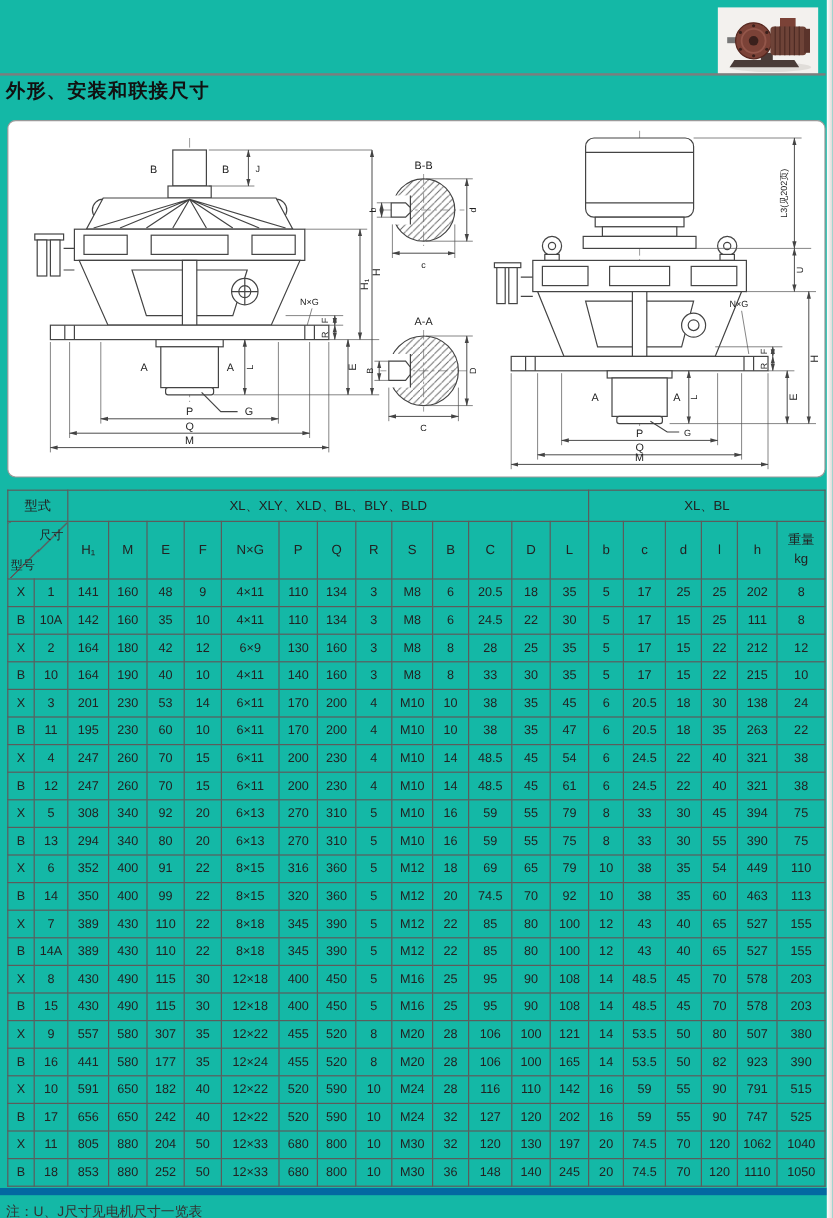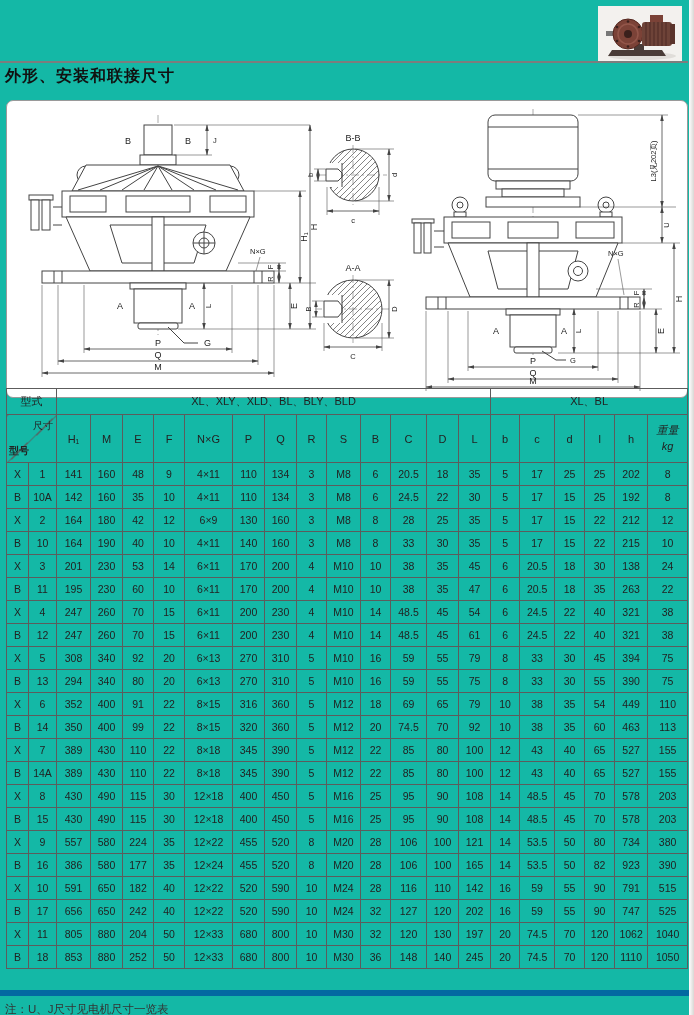--- a/index.html
+++ b/index.html
@@ -7,34 +7,34 @@
   .page{position:relative;width:694px;height:1015px;background:#14b8a6;overflow:hidden;}
   .page-edge{position:absolute;right:0;top:0;width:5px;height:100%;
     background:linear-gradient(to right,#ffffff,#d9d7d4);}
   .photo{position:absolute;top:6px;right:12px;width:84px;height:56px;}
   .top-rule{position:absolute;top:61px;left:0;width:688px;border-top:2px solid #7d7d7d;}
   .title{position:absolute;top:66px;left:5px;font-size:16px;font-weight:bold;color:#111;
     letter-spacing:1px;margin:0;}
   .panel{position:absolute;top:100px;left:6px;width:680px;height:296px;
     border:1px solid #9a9a9a;border-radius:7px;background:#fff;}
   .drawing-svg{display:block;margin:2px auto 0 auto;}
-  .dims{position:absolute;top:388px;left:6px;}
+  .dims{position:absolute;top:408px;left:6px;}
   table{border-collapse:collapse;table-layout:fixed;width:682px;font-size:10.5px;
     border:1.5px solid #444;}
   th,td{border:1px solid #5c5c5c;text-align:center;vertical-align:middle;padding:0;
     font-weight:normal;color:#222;overflow:hidden;white-space:nowrap;}
   thead tr.gr th{height:25px;font-size:11px;}
   thead tr.cr th{height:47px;font-size:11px;margin-top:15px;}
   tbody td{height:22px;}
   .diag{position:relative;background:
     linear-gradient(to bottom right,transparent calc(50% - 0.6px),#5c5c5c calc(50% - 0.6px),
     #5c5c5c calc(50% + 0.6px),transparent calc(50% + 0.6px));}
   .diag .t{position:absolute;top:4px;right:3px;font-size:10px;}
-  .diag .b{position:absolute;bottom:4px;left:2px;font-size:10px;font-weight:bold;}
-  .wt span{display:block;line-height:1.4;font-style:italic;}
+  .diag .b{position:absolute;bottom:4px;left:2px;font-size:10px;}
+  .wt span{display:block;line-height:1.4;}
   .note{position:absolute;top:990px;left:0;width:688px;border-top:6px solid #0369a1;
     padding:6px 0 0 5px;font-size:11.5px;color:#333;}
   
   .ol{stroke:#444;fill:none;stroke-width:1;}
   .olf{stroke:#444;fill:#fff;stroke-width:1;}
   .dim{stroke:#444;fill:none;stroke-width:0.8;}
   .ext{stroke:#555;fill:none;stroke-width:0.6;}
   .cl{stroke:#888;fill:none;stroke-width:0.7;stroke-dasharray:8 3 2 3;}
   text.lb{font-size:9px;fill:#222;}
   text.lbs{font-size:7.5px;fill:#222;}
@@ -382,21 +382,21 @@
             <td>3</td>
             <td>M8</td>
             <td>6</td>
             <td>24.5</td>
             <td>22</td>
             <td>30</td>
             <td>5</td>
             <td>17</td>
             <td>15</td>
             <td>25</td>
-            <td>192</td>
+            <td>111</td>
             <td>8</td>
           </tr>
           <tr>
             <td>X</td>
             <td>2</td>
             <td>164</td>
             <td>180</td>
             <td>42</td>
             <td>12</td>
             <td>6×9</td>
@@ -712,42 +712,42 @@
             <td>45</td>
             <td>70</td>
             <td>578</td>
             <td>203</td>
           </tr>
           <tr>
             <td>X</td>
             <td>9</td>
             <td>557</td>
             <td>580</td>
-            <td>224</td>
+            <td>307</td>
             <td>35</td>
             <td>12×22</td>
             <td>455</td>
             <td>520</td>
             <td>8</td>
             <td>M20</td>
             <td>28</td>
             <td>106</td>
             <td>100</td>
             <td>121</td>
             <td>14</td>
             <td>53.5</td>
             <td>50</td>
             <td>80</td>
-            <td>734</td>
+            <td>507</td>
             <td>380</td>
           </tr>
           <tr>
             <td>B</td>
             <td>16</td>
-            <td>386</td>
+            <td>441</td>
             <td>580</td>
             <td>177</td>
             <td>35</td>
             <td>12×24</td>
             <td>455</td>
             <td>520</td>
             <td>8</td>
             <td>M20</td>
             <td>28</td>
             <td>106</td>

